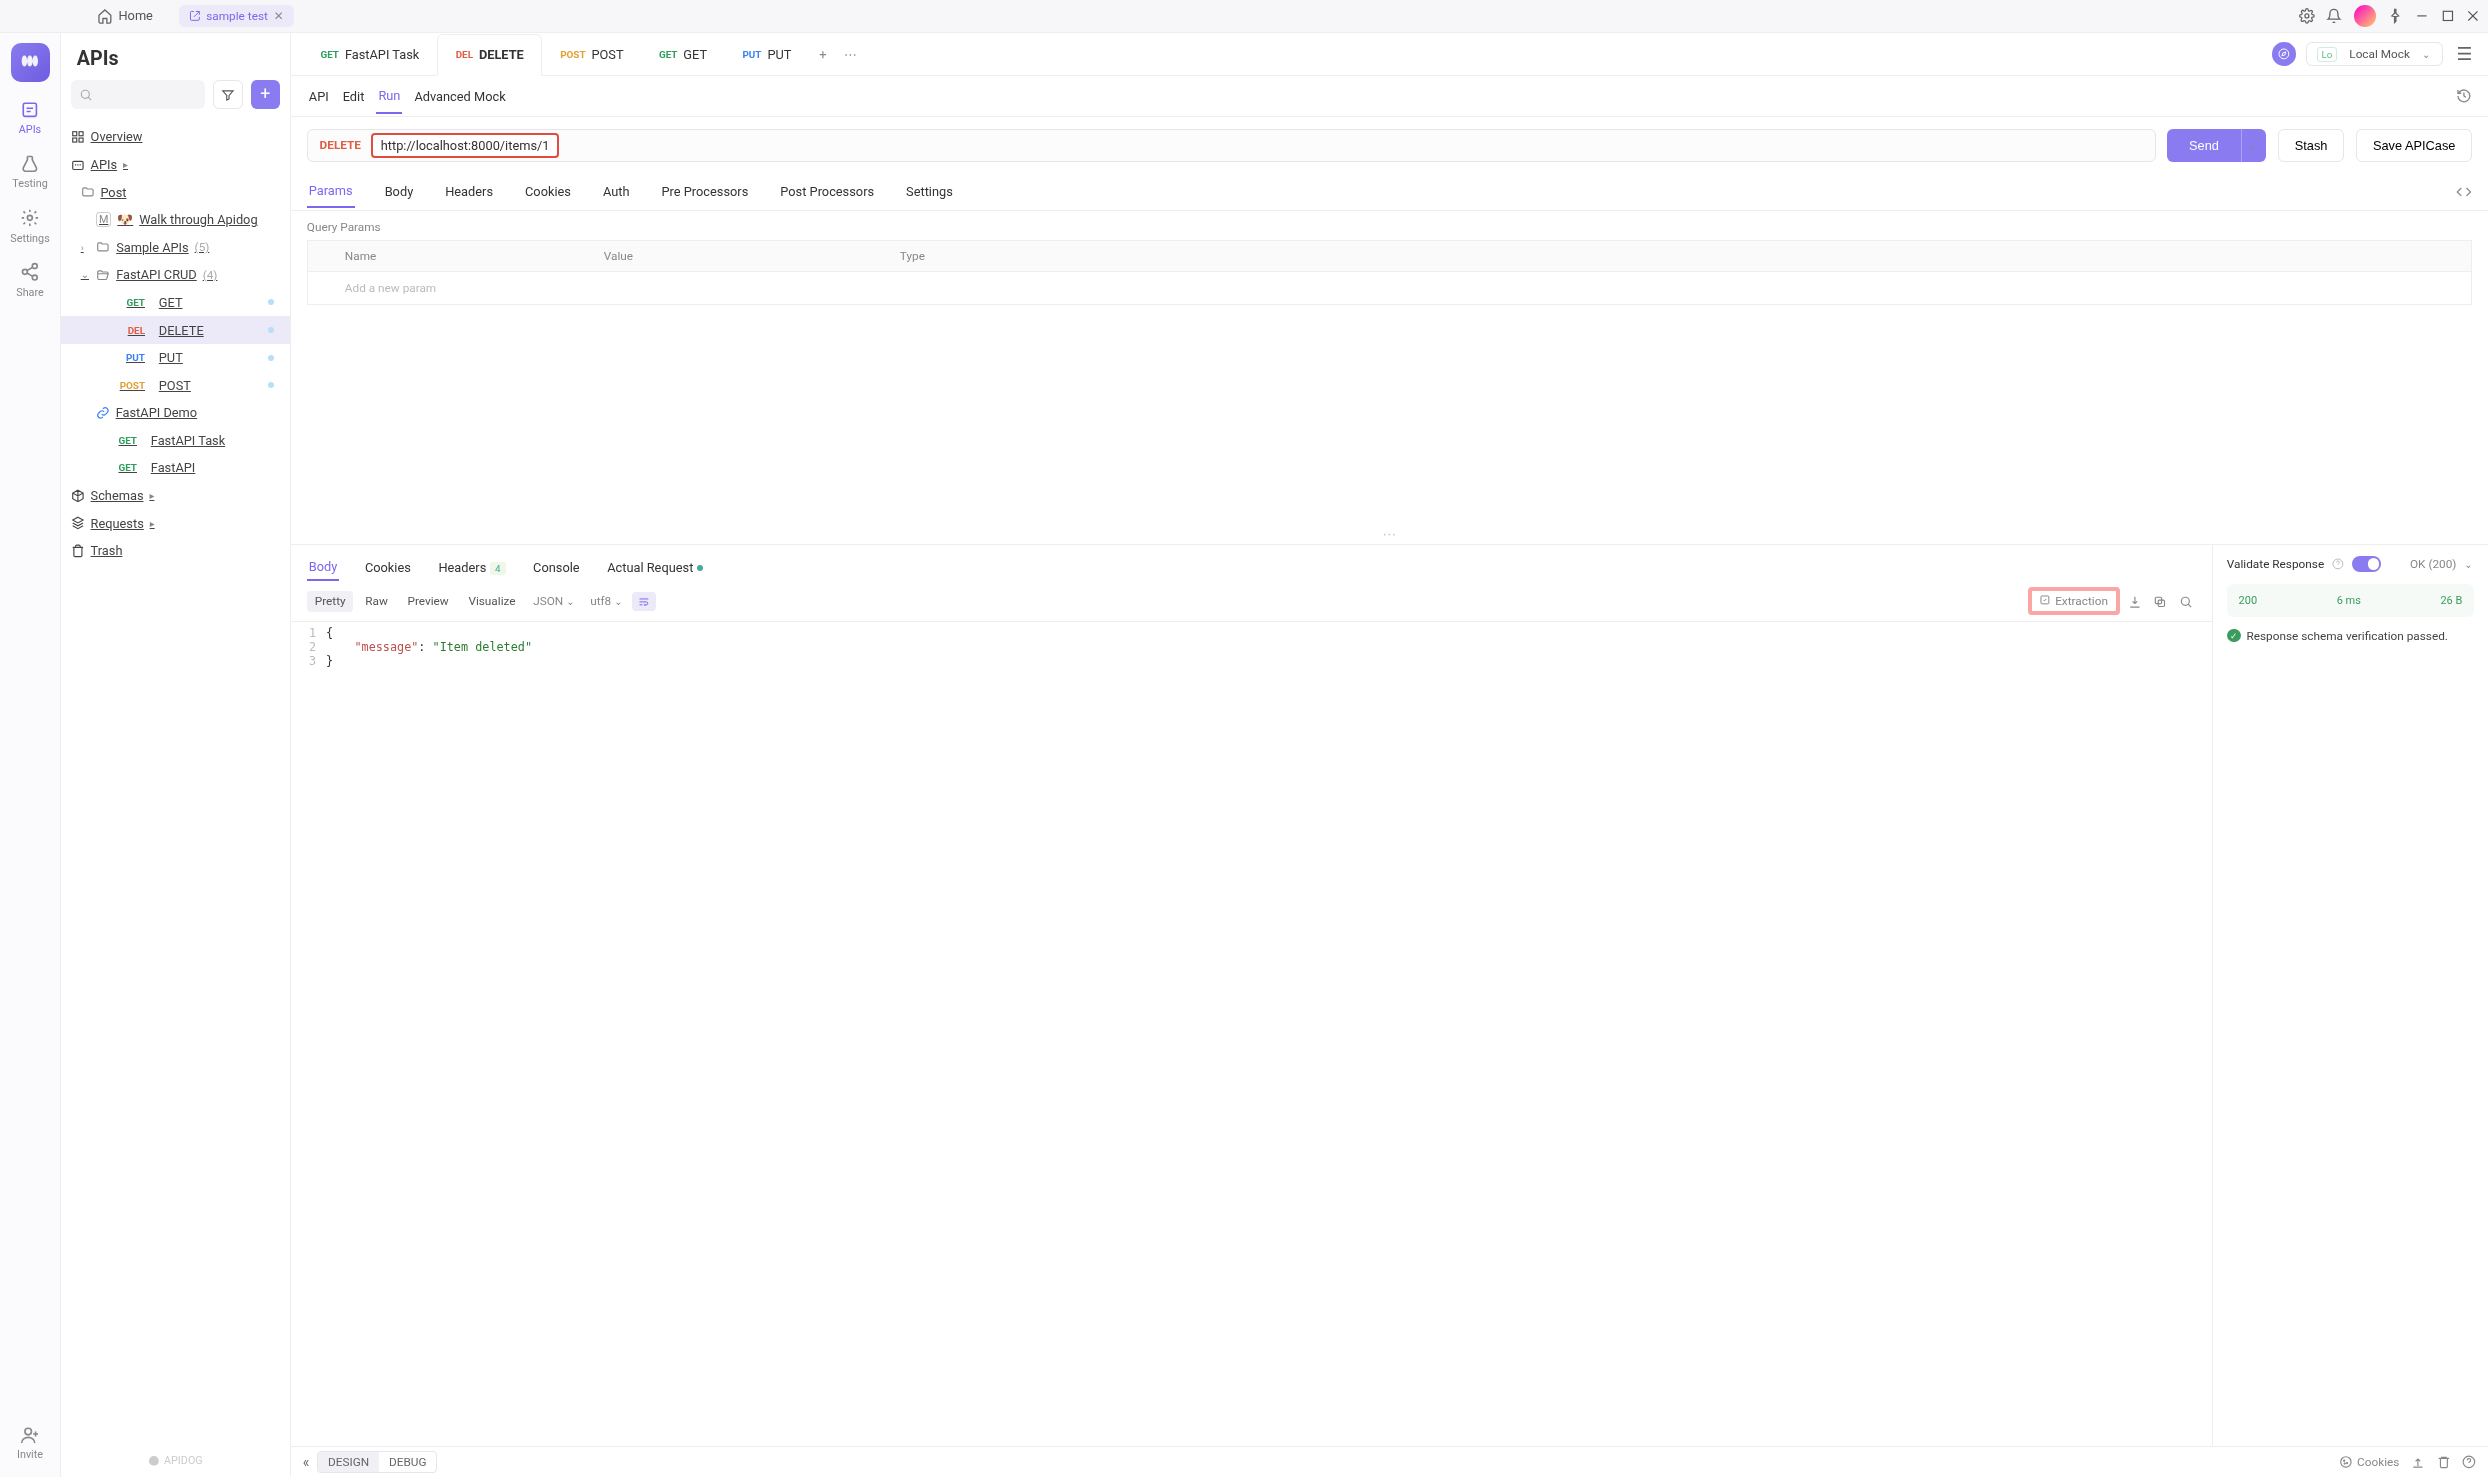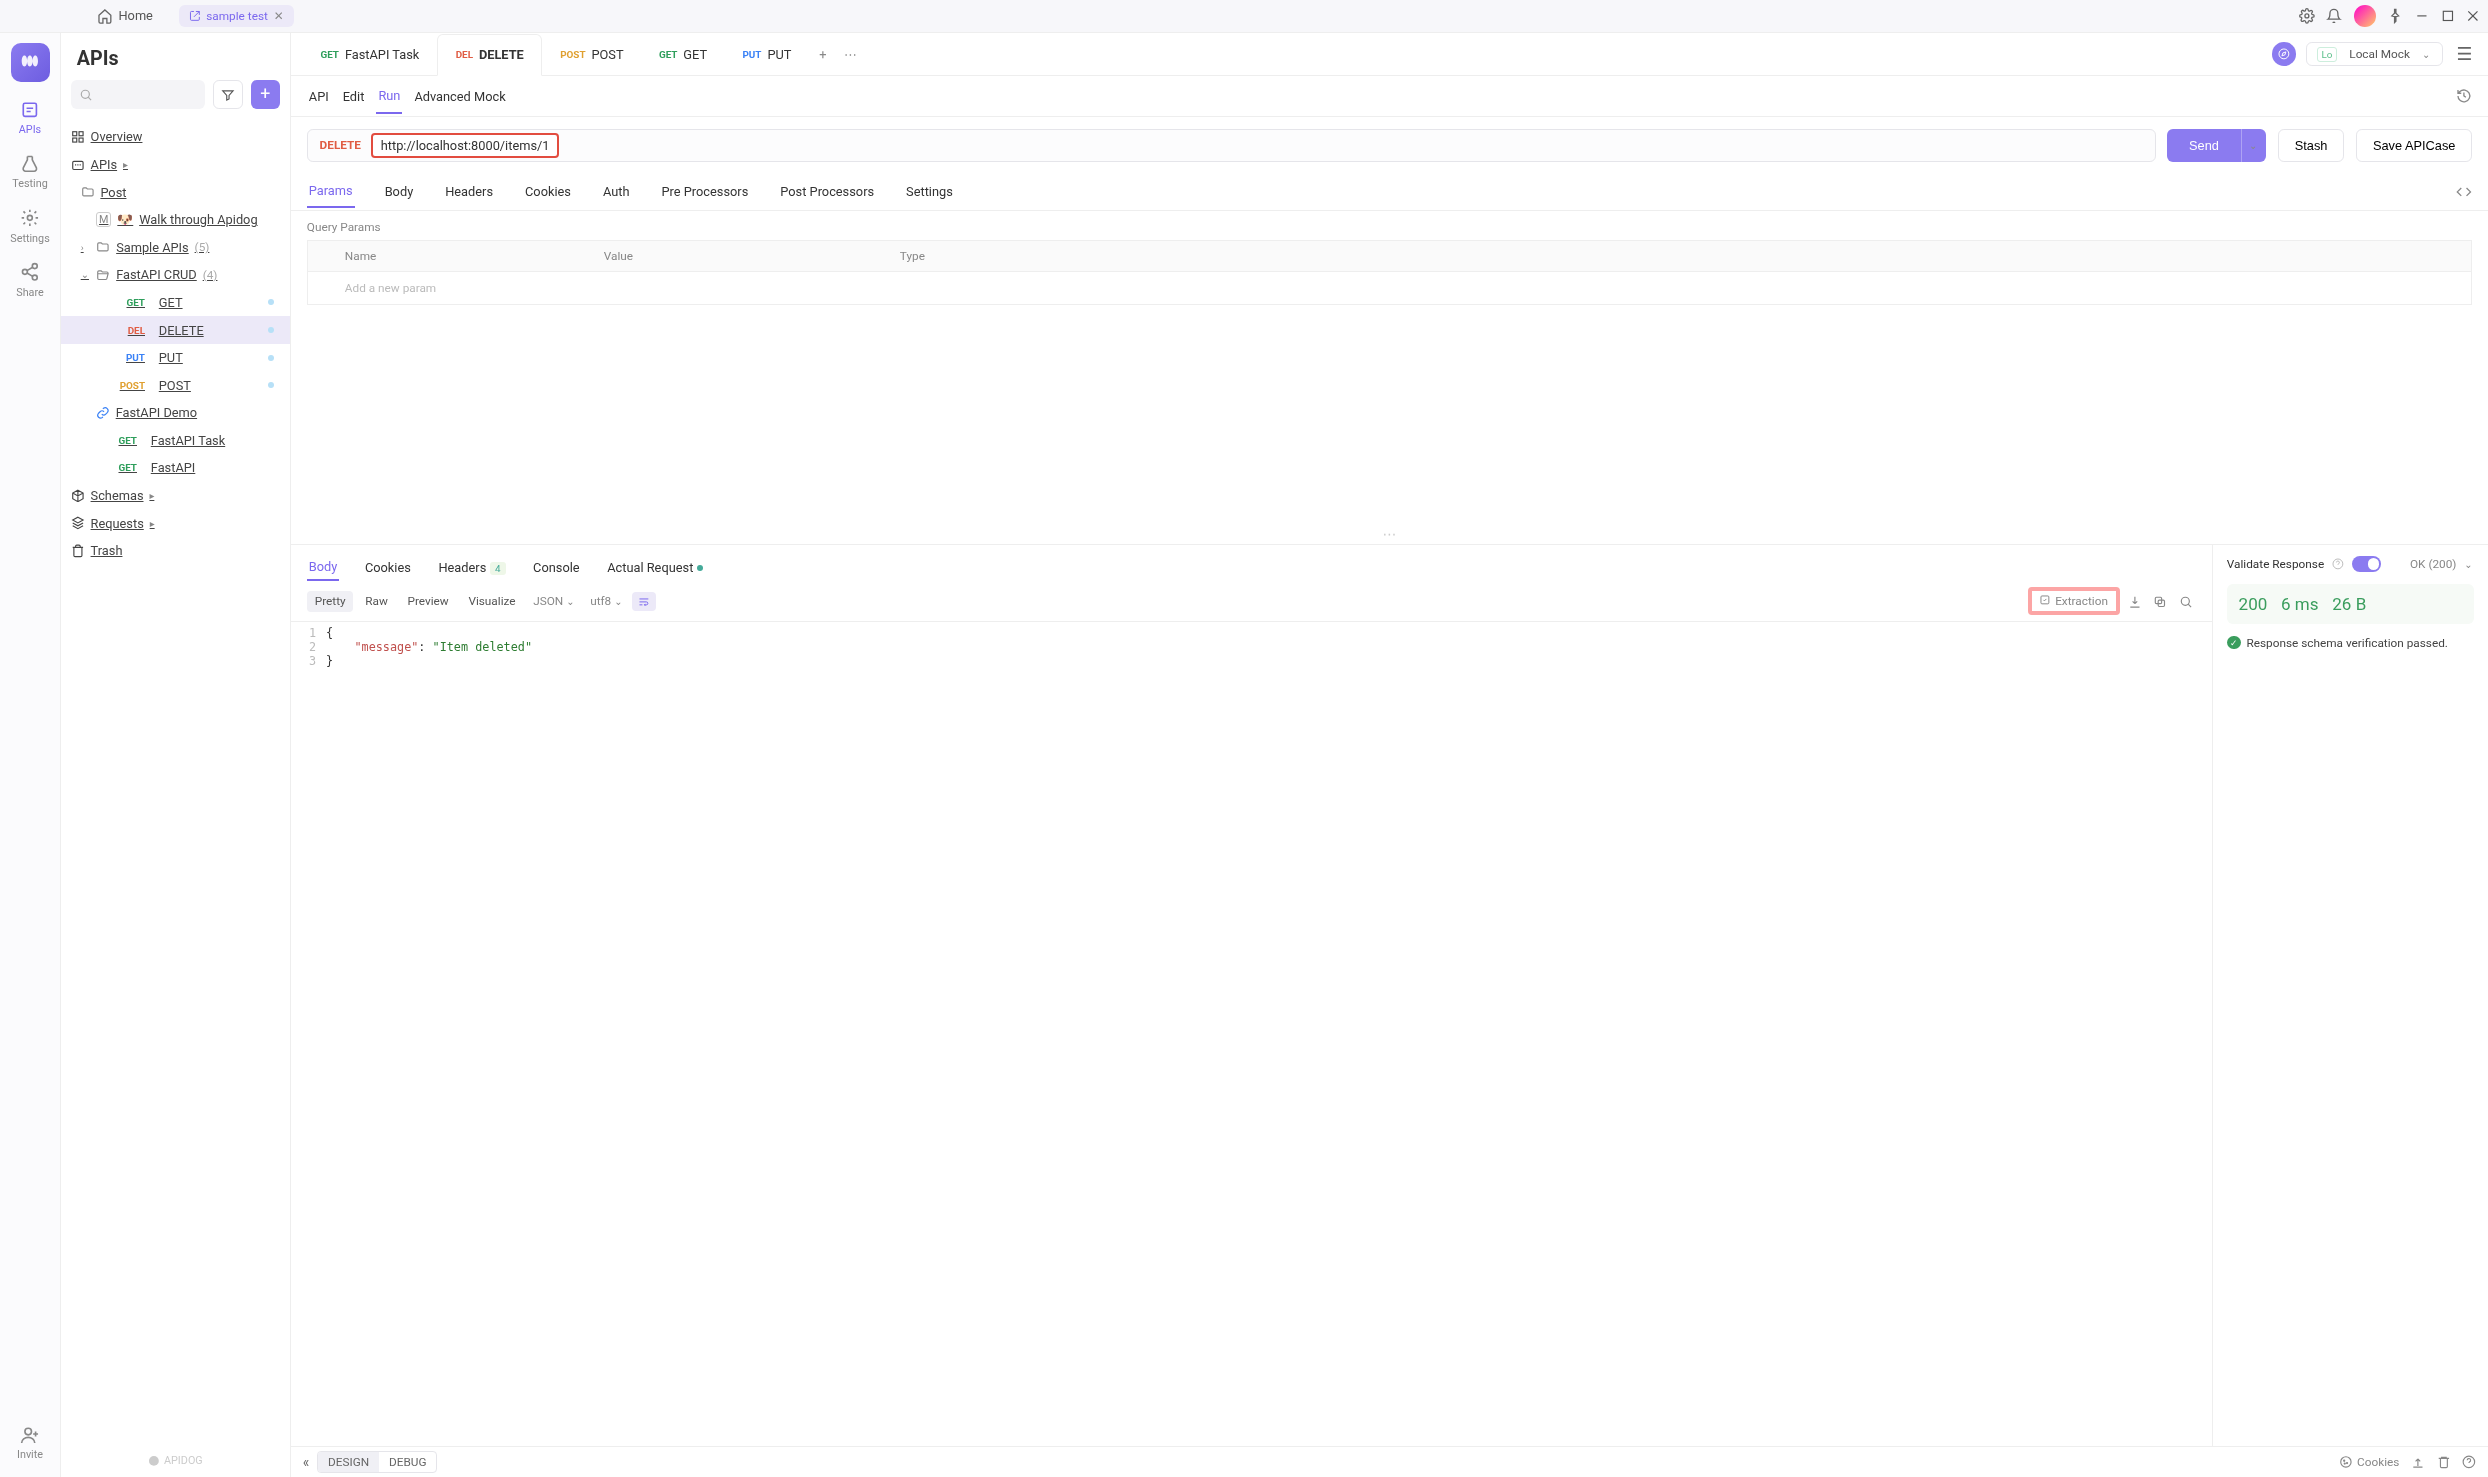--- a/index.html
+++ b/index.html
@@ -123,21 +123,21 @@
 .code-area { font-family: ui-monospace,Consolas,monospace; font-size:11.8px; padding:3.9px 0; overflow:auto; flex:1; }
 .code-line { display:flex; }
 .gutter { width:35px; text-align:right; color:#bbb; padding-right:9.9px; user-select:none; }
 .code { white-space:pre; }
 .tok-brace{color:#333;} .tok-key{color:#c0504d;} .tok-str{color:#2e7d32;} .tok-colon{color:#333;}
 
 .resp-right { width:276px; border-left:1px solid #eee; padding:11.8px 13.8px; display:flex; flex-direction:column; gap:11.8px; font-size:11.8px; }
 .vr-row{ display:flex; align-items:center; gap:7.9px; }
 .toggle { width:29.6px; height:15.8px; background:#8b7bf0; border-radius:7.9px; position:relative; cursor:pointer; }
 .toggle::after{ content:""; width:11.8px; height:11.8px; background:#fff; border-radius:50%; position:absolute; right:2px; top:2px; }
-.stat-box { background:#f6faf6; border-radius:5.9px; padding:9.9px 11.8px; display:flex; gap:13.8px; color:#3a9d5d; font-size:17px; }
+.stat-box { background:#f6faf6; border-radius:5.9px; padding:9.9px 11.8px; display:flex; gap:13.8px; color:#3a9d5d; font-size:11px;justify-content:space-between; }
 .verify-row { display:flex; align-items:center; gap:5.9px; color:#444; }
 .check-circ { width:13.8px; height:13.8px; border-radius:50%; background:#3a9d5d; display:flex; align-items:center; justify-content:center; color:#fff; font-size:8.9px; }
 
 
 .bottom-bar { display:flex; align-items:center; height:31.5px; border-top:1px solid #eee; padding:0 11.8px; gap:9.9px; font-size:11.8px; color:#666; }
 .bb-left{ display:flex; align-items:center; gap:7.9px; }
 .mode-tabs{ display:flex; border:1px solid #e5e5ea; border-radius:3.9px; overflow:hidden; }
 .mode-tab{ padding:3px 9.9px; cursor:pointer; }
 .mode-tab.active{ background:#f0f0f5; }
 .bb-right{ margin-left:auto; display:flex; align-items:center; gap:11.8px; }

